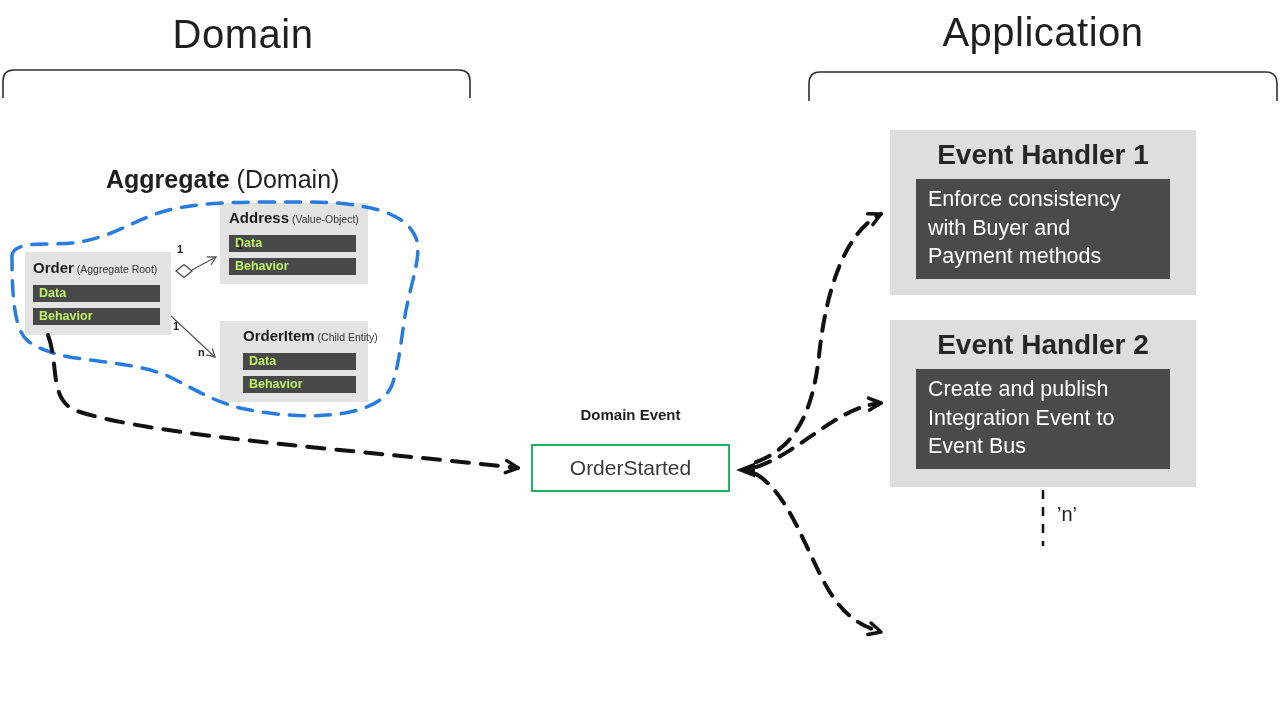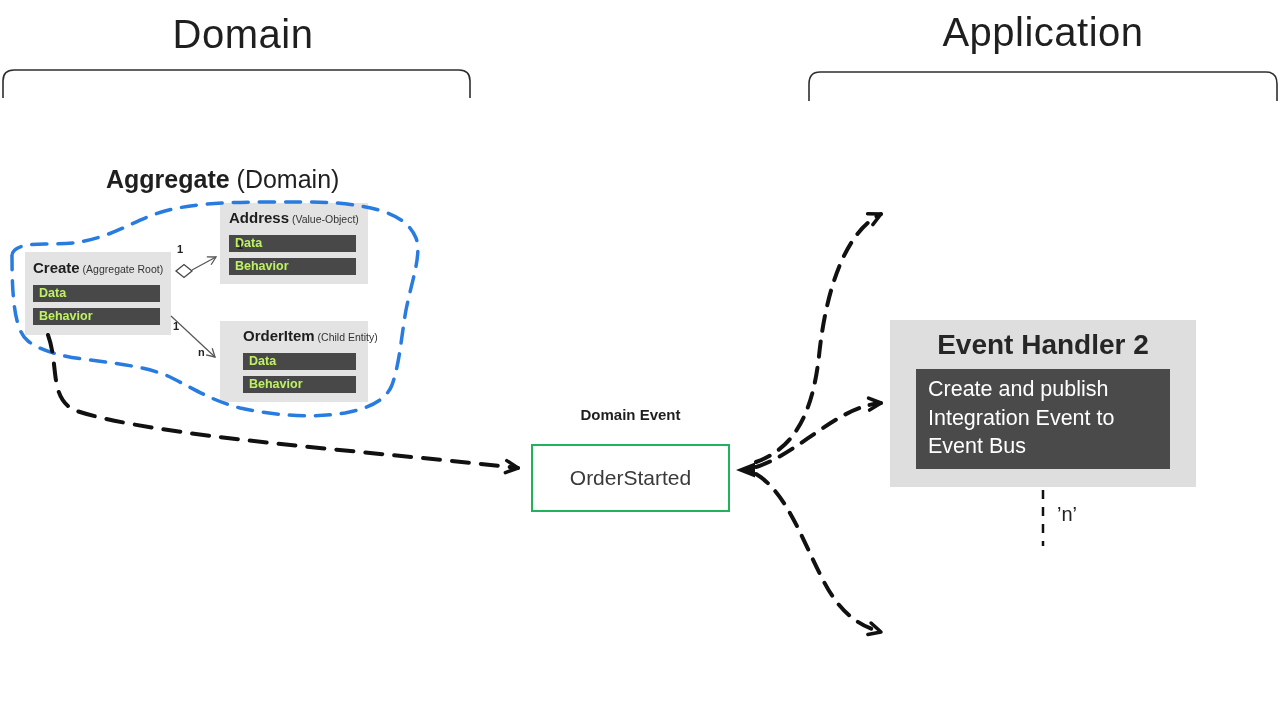--- a/index.html
+++ b/index.html
@@ -43,21 +43,21 @@
 
   <div class="layer-title" style="left:843px;top:10px;width:400px;">Application</div>
   <div class="layer-title" style="left:43px;top:12px;width:400px;">Domain</div>
 
   <div class="agg-label" style="left:106px;top:165px;">
     <span class="b">Aggregate</span><span> (Domain)</span>
   </div>
 
   <div class="uml-box" style="left:25px;top:252px;width:146px;padding:6px 11px 10px 8px;">
     <div class="uml-head">
-      <span class="uml-name">Create</span><span class="uml-st"> (Aggregate Root)</span>
+      <span class="uml-name">Order</span><span class="uml-st"> (Aggregate Root)</span>
     </div>
     <div class="uml-row">Data</div>
     <div class="uml-row">Behavior</div>
   </div>
 
   <div class="uml-box" style="left:220px;top:203px;width:148px;padding:5px 12px 9px 9px;">
     <div class="uml-head">
       <span class="uml-name">Address</span><span class="uml-st"> (Value-Object)</span>
     </div>
     <div class="uml-row">Data</div>
@@ -71,24 +71,30 @@
     <div class="uml-row">Data</div>
     <div class="uml-row">Behavior</div>
   </div>
 
   <span class="mult" style="left:177px;top:243px;">1</span>
   <span class="mult" style="left:237px;top:239px;">1</span>
   <span class="mult" style="left:173px;top:320px;">1</span>
   <span class="mult" style="left:198px;top:346px;">n</span>
 
   <div class="de-label" style="left:528px;top:406px;width:205px;">Domain Event</div>
-  <div class="de-box" style="left:531px;top:444px;width:199px;height:68px;">
+  <div class="de-box" style="left:531px;top:444px;width:199px;height:48px;">
     <span>OrderStarted</span>
   </div>
 
+  <div class="handler" style="top:130px;height:165px;">
+    <div class="handler-title">Event Handler 1</div>
+    <div class="handler-body">Enforce consistency
+with Buyer and
+Payment methods</div>
+  </div>
   <div class="handler" style="top:320px;height:167px;">
     <div class="handler-title">Event Handler 2</div>
     <div class="handler-body">Create and publish
 Integration Event to
 Event Bus</div>
   </div>
 
   <span class="n-label" style="left:1057px;top:503px;">’n’</span>
 
   <svg class="overlay" width="1280" height="714" viewBox="0 0 1280 714">

